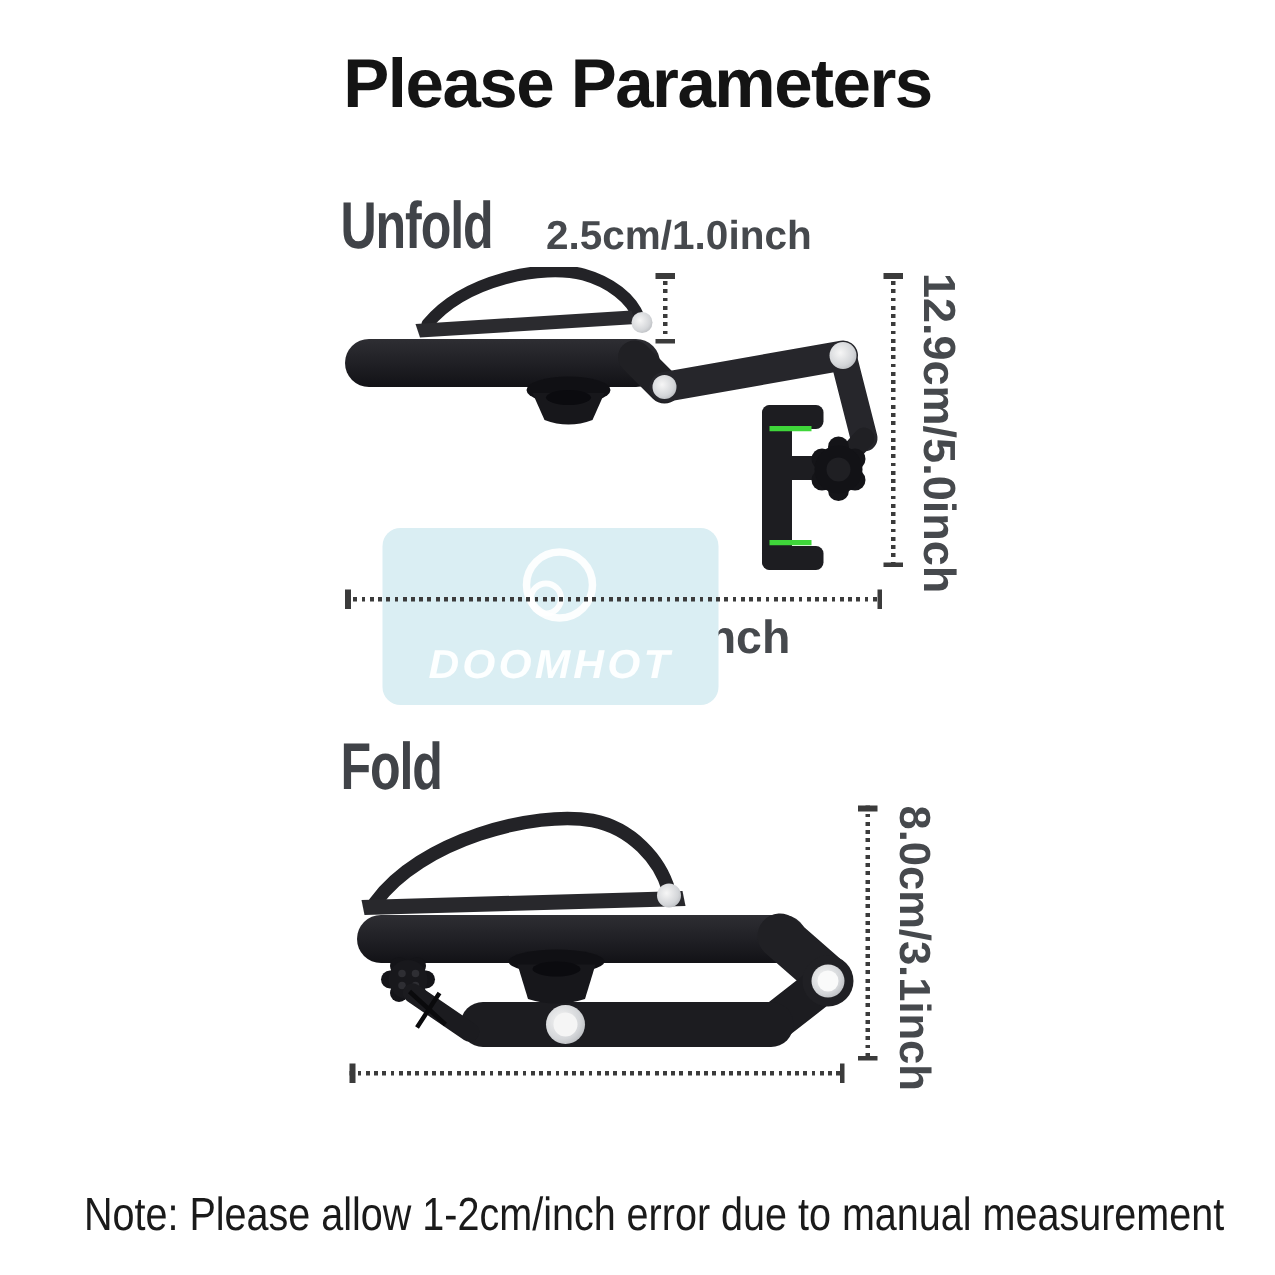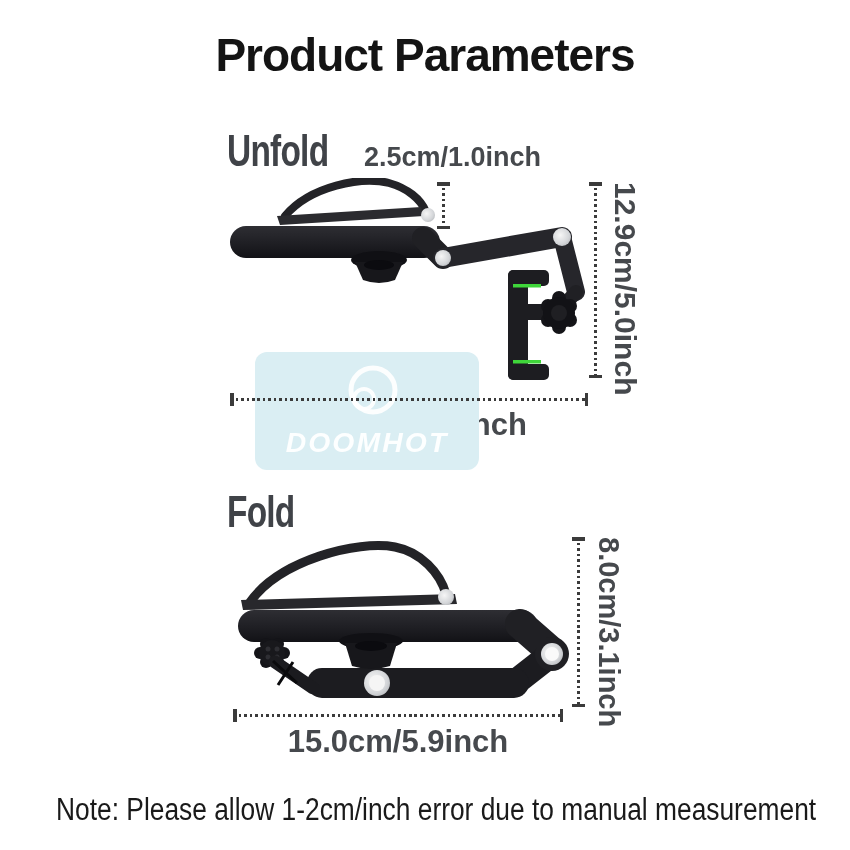--- a/index.html
+++ b/index.html
@@ -58,21 +58,21 @@
     color:rgba(255,255,255,0.95); z-index:1; transform:scaleX(1.05);
   }
   .product-svg { position:absolute; z-index:2; }
   .dim-layer { z-index:3; }
 </style>
 </head>
 <body>
 
 <div id="stage">
 
-  <div class="page-title">Product Parameters</div>
+  <div class="page-title">Please Parameters</div>
 
   <div class="watermark-box"></div>
   <svg class="watermark-logo" width="62" height="62" viewBox="0 0 62 62">
     <g stroke="rgba(255,255,255,0.9)" fill="none">
       <circle cx="33" cy="28" r="22" stroke-width="5"></circle>
       <circle cx="24" cy="37" r="10" stroke-width="4"></circle>
     </g>
   </svg>
   <div class="watermark-text">DOOMHOT</div>
 
@@ -196,17 +196,16 @@
         <circle cx="52" cy="117" r="2.5" fill="#2e2e33"></circle>
       <line x1="50" y1="122" x2="88" y2="148" stroke="#1b1b1f" stroke-width="13" stroke-linecap="round"></line>
       <path d="M48,121 L72,143 M68,122 L53,145" stroke="#0a0a0c" stroke-width="3" fill="none"></path>
     </g>
   </svg>
 
   <div class="dim-line-v dim-layer" style="left:577px; top:537px; height:170px;"></div>
   <div class="dim-text-v" style="left:592px; top:537px; height:172px; font-size:29px;">8.0cm/3.1inch</div>
 
   <div class="dim-line-h dim-layer" style="left:233px; top:714px; width:330px;"></div>
-  <div class="dim-text" style="left:243px; top:724px; width:310px; font-size:31px;">15.0cm/5.9inch</div>
 
   <div class="note-text">Note: Please allow 1-2cm/inch error due to manual measurement</div>
 
 </div>
 
 </body></html>

